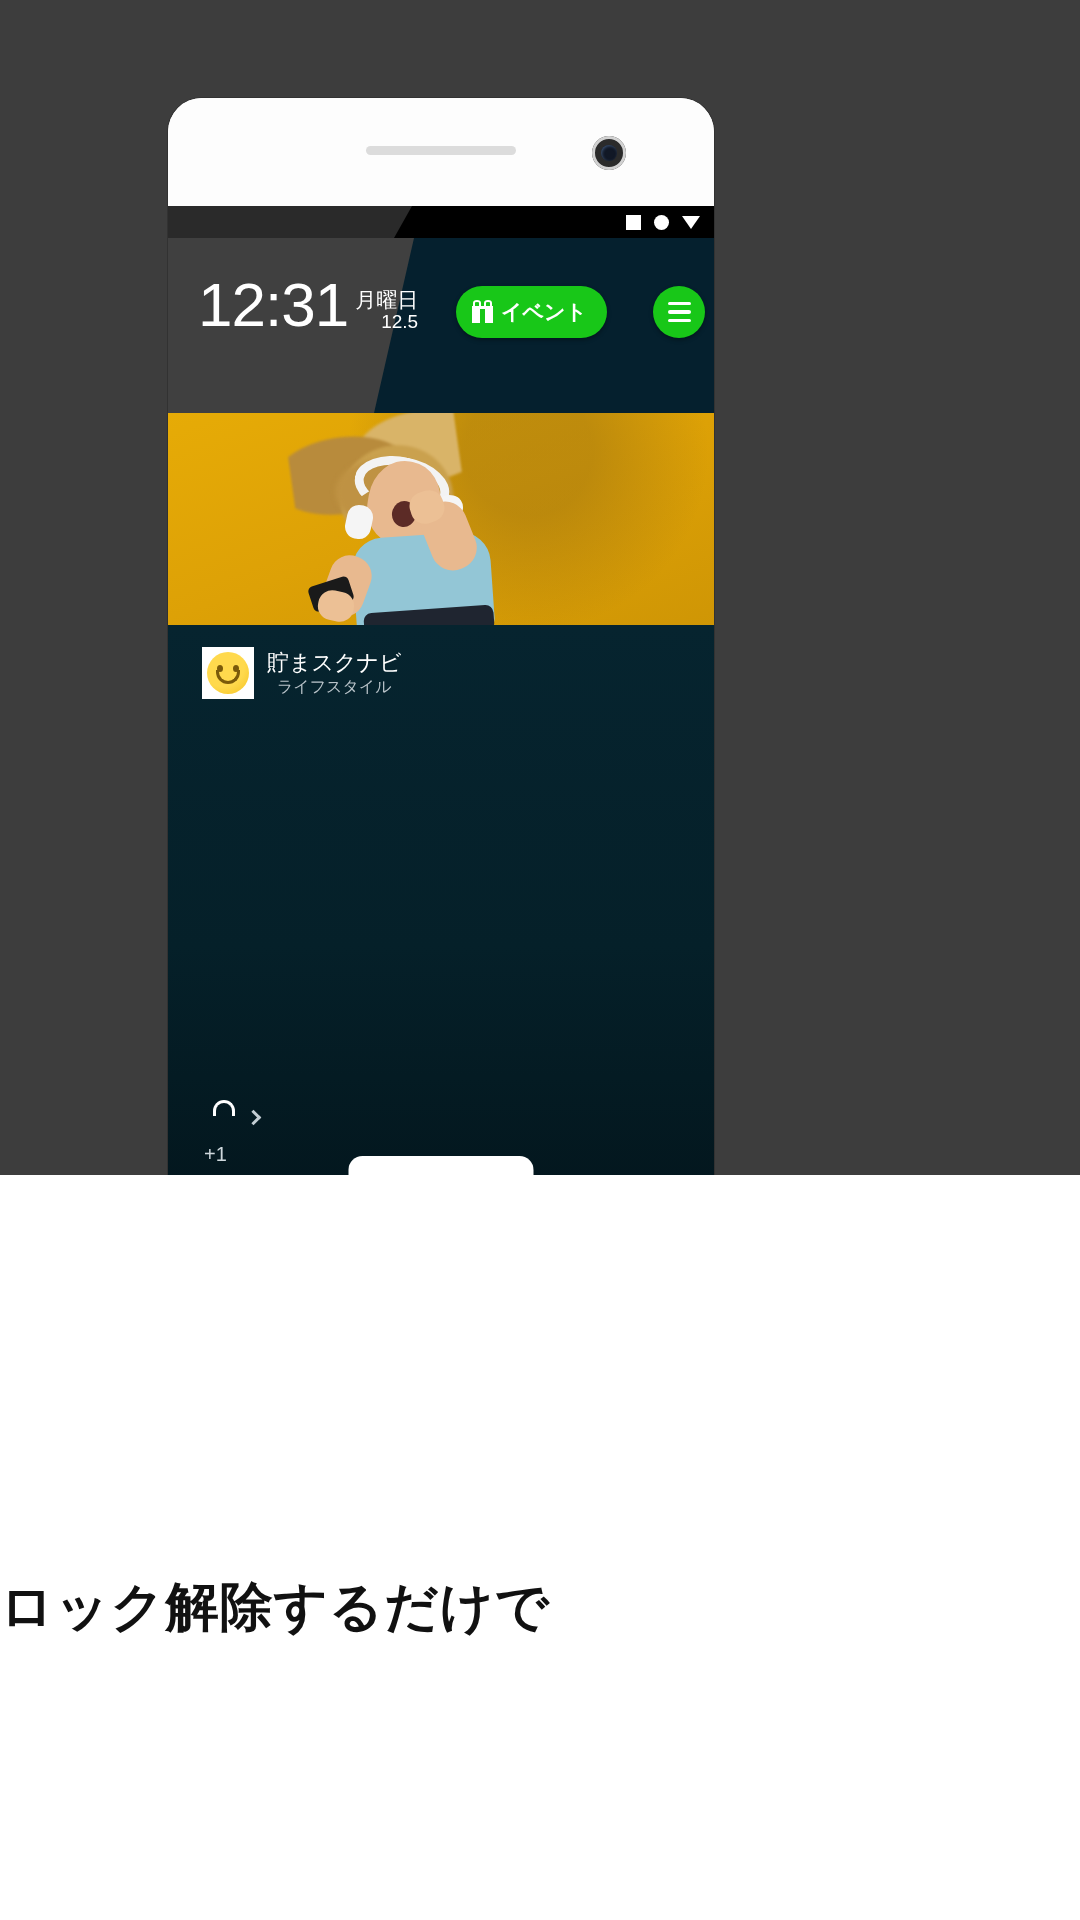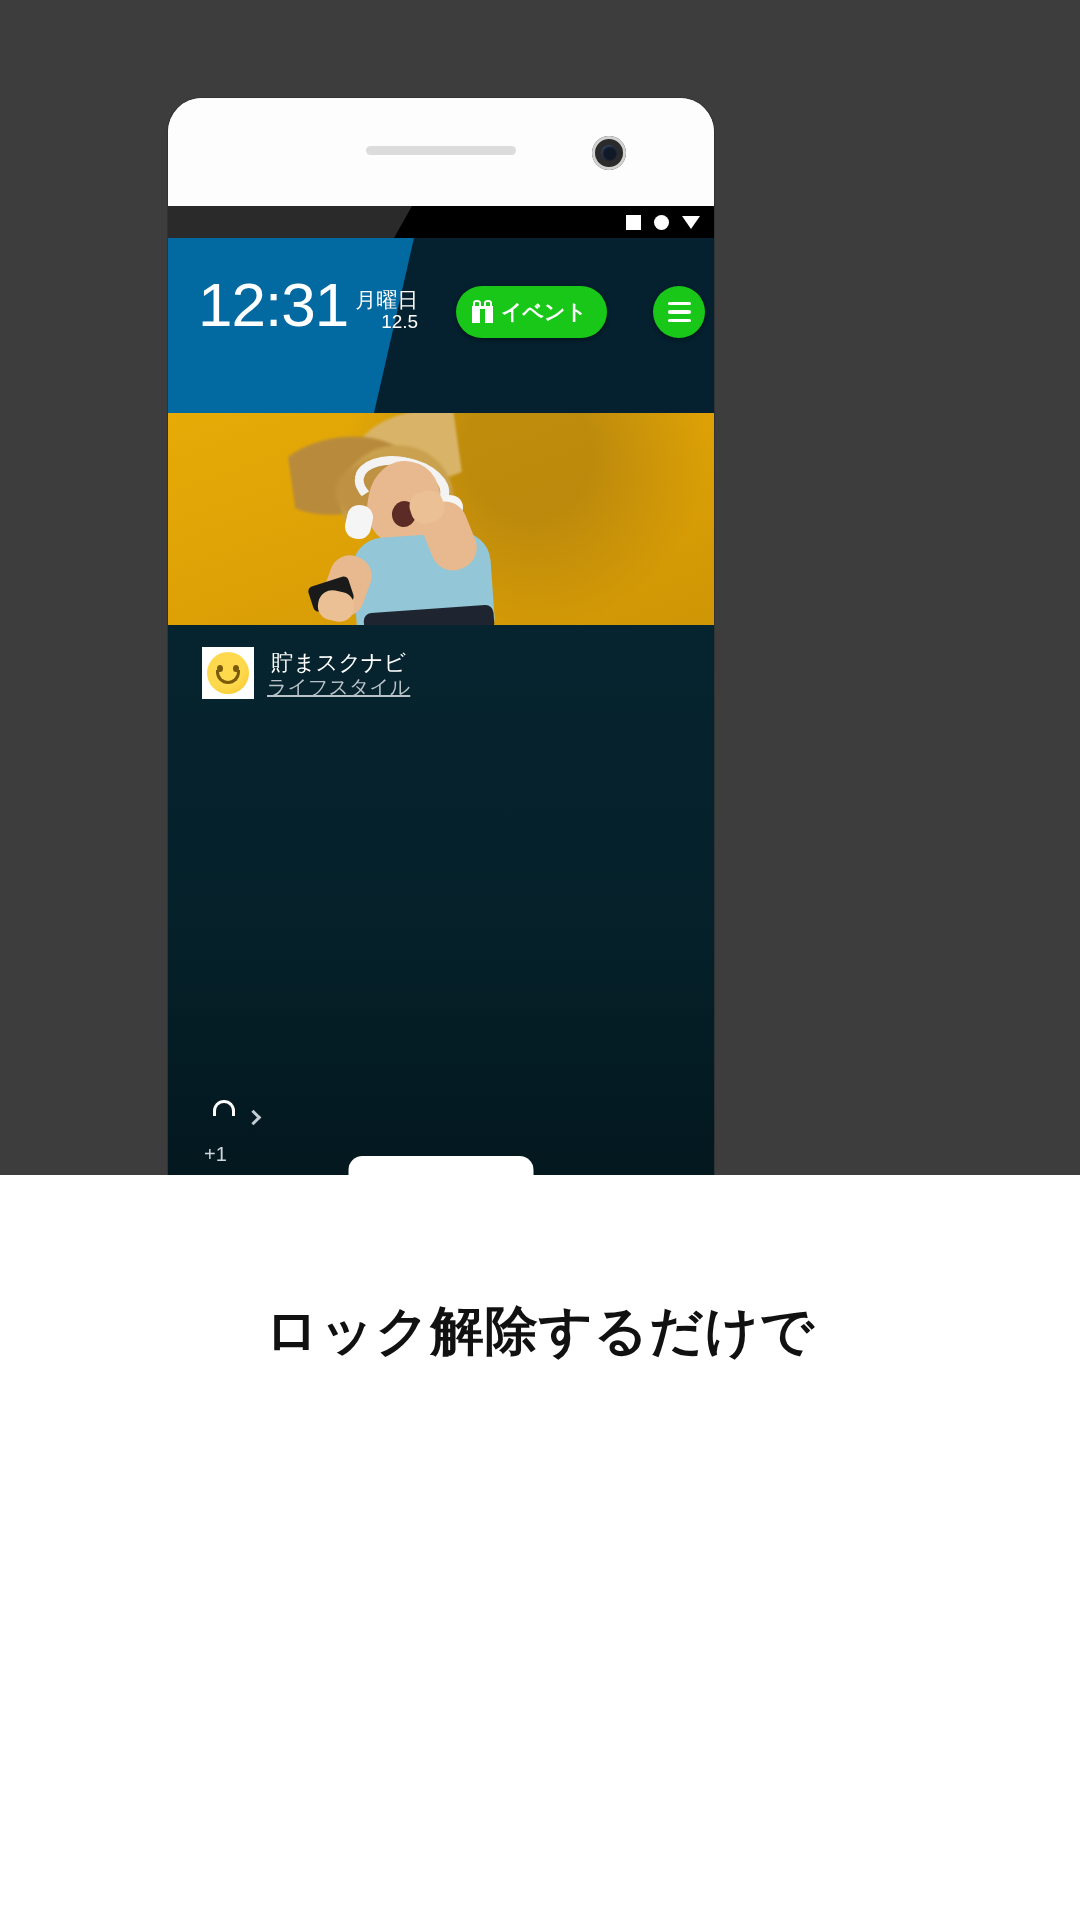--- a/index.html
+++ b/index.html
@@ -83,21 +83,21 @@
   .ic-circle { width:15px; height:15px; border-radius:50%; background:#fff; }
   .ic-tri {
     width:0; height:0;
     border-left:9px solid transparent; border-right:9px solid transparent;
     border-top:13px solid #fff;
   }
 
   
   .lock-header {
     position:absolute; left:0; top:32px; width:100%; height:175px;
-    background:#0369a1;
+    background:#404040;
     overflow:hidden;
   }
   .lock-header .wedge {
     position:absolute; right:0; top:0; height:100%; width:340px;
     background:#05202e;
     clip-path:polygon(40px 0, 100% 0, 100% 100%, 0 100%);
   }
   .clockwrap {
     position:absolute; left:30px; top:36px;
     display:flex; align-items:flex-end; z-index:2;
@@ -252,21 +252,21 @@
     border-radius:50%; background:#7b5a0a;
   }
   .smiley .eye.l { left:10px; }
   .smiley .eye.r { right:10px; }
   .smiley .smile {
     position:absolute; left:9px; top:18px; width:24px; height:14px;
     border:3px solid #7b5a0a; border-top:none;
     border-radius:0 0 14px 14px;
   }
   .src-name { color:#fff; font-size:22px; line-height:25px; }
-  .src-cat  { color:#b9c3c9; font-size:20px; line-height:20px; margin-top:2px;text-decoration:underline; }
+  .src-cat  { color:#b9c3c9; font-size:16px; line-height:20px; margin-top:2px; }
 
   .headline {
     position:absolute; left:34px; top:96px; right:34px;
     color:#eef3f5; font-size:30px; line-height:44px;
     letter-spacing:0.5px;
   }
 
   
   .unlock {
     position:absolute; left:36px; bottom:74px;
@@ -309,21 +309,21 @@
   .more-tab .chev-up {
     width:13px; height:13px; border-left:3px solid #5a5a5a;
     border-top:3px solid #5a5a5a; transform:rotate(45deg); margin-top:4px;
   }
   .more-tab .lbl { color:#5d5d5d; font-size:25px; }
 
   
   .caption {
     position:absolute; left:0; top:1175px; width:1080px; height:745px;
     background:#fff;
-    display:flex; flex-direction:column; align-items:center;
+    display:flex; flex-direction:row; align-items:center;
     padding-top:118px;
   }
   .cap-line {
     color:#111; font-size:53px; line-height:76px; font-weight:700;
     letter-spacing:1px; white-space:nowrap;
   }
 </style>
 </head>
 <body>
 

